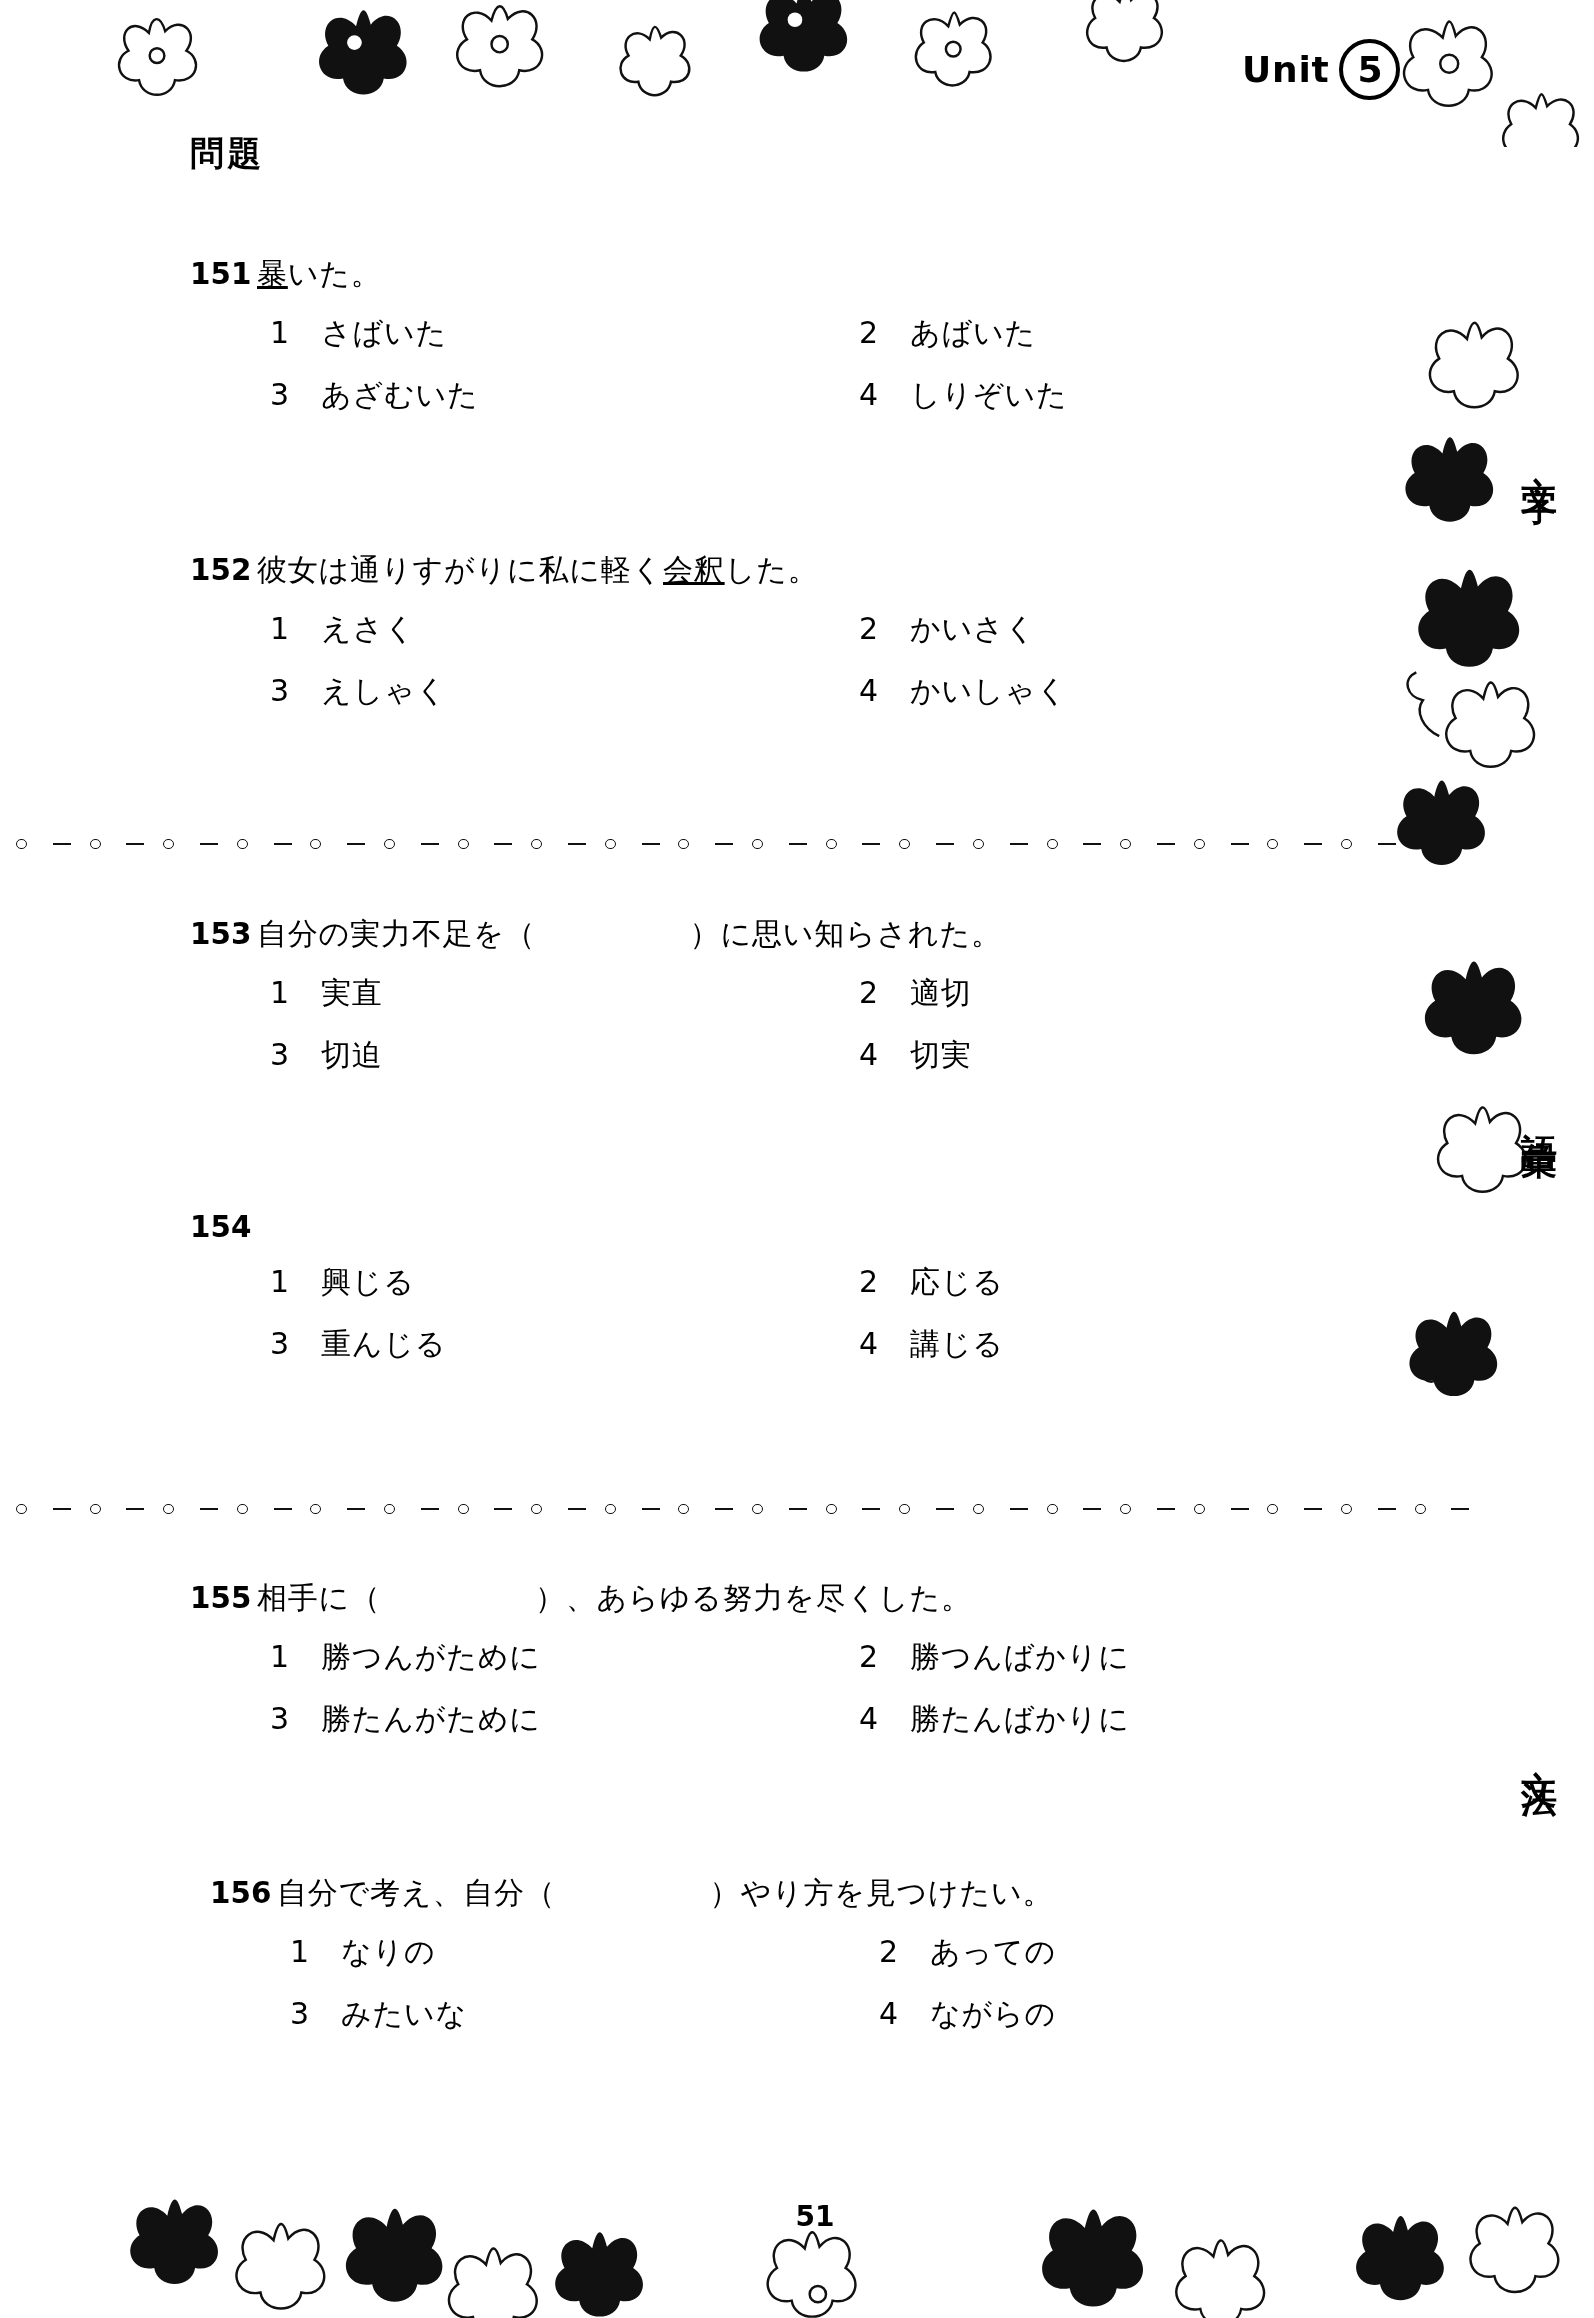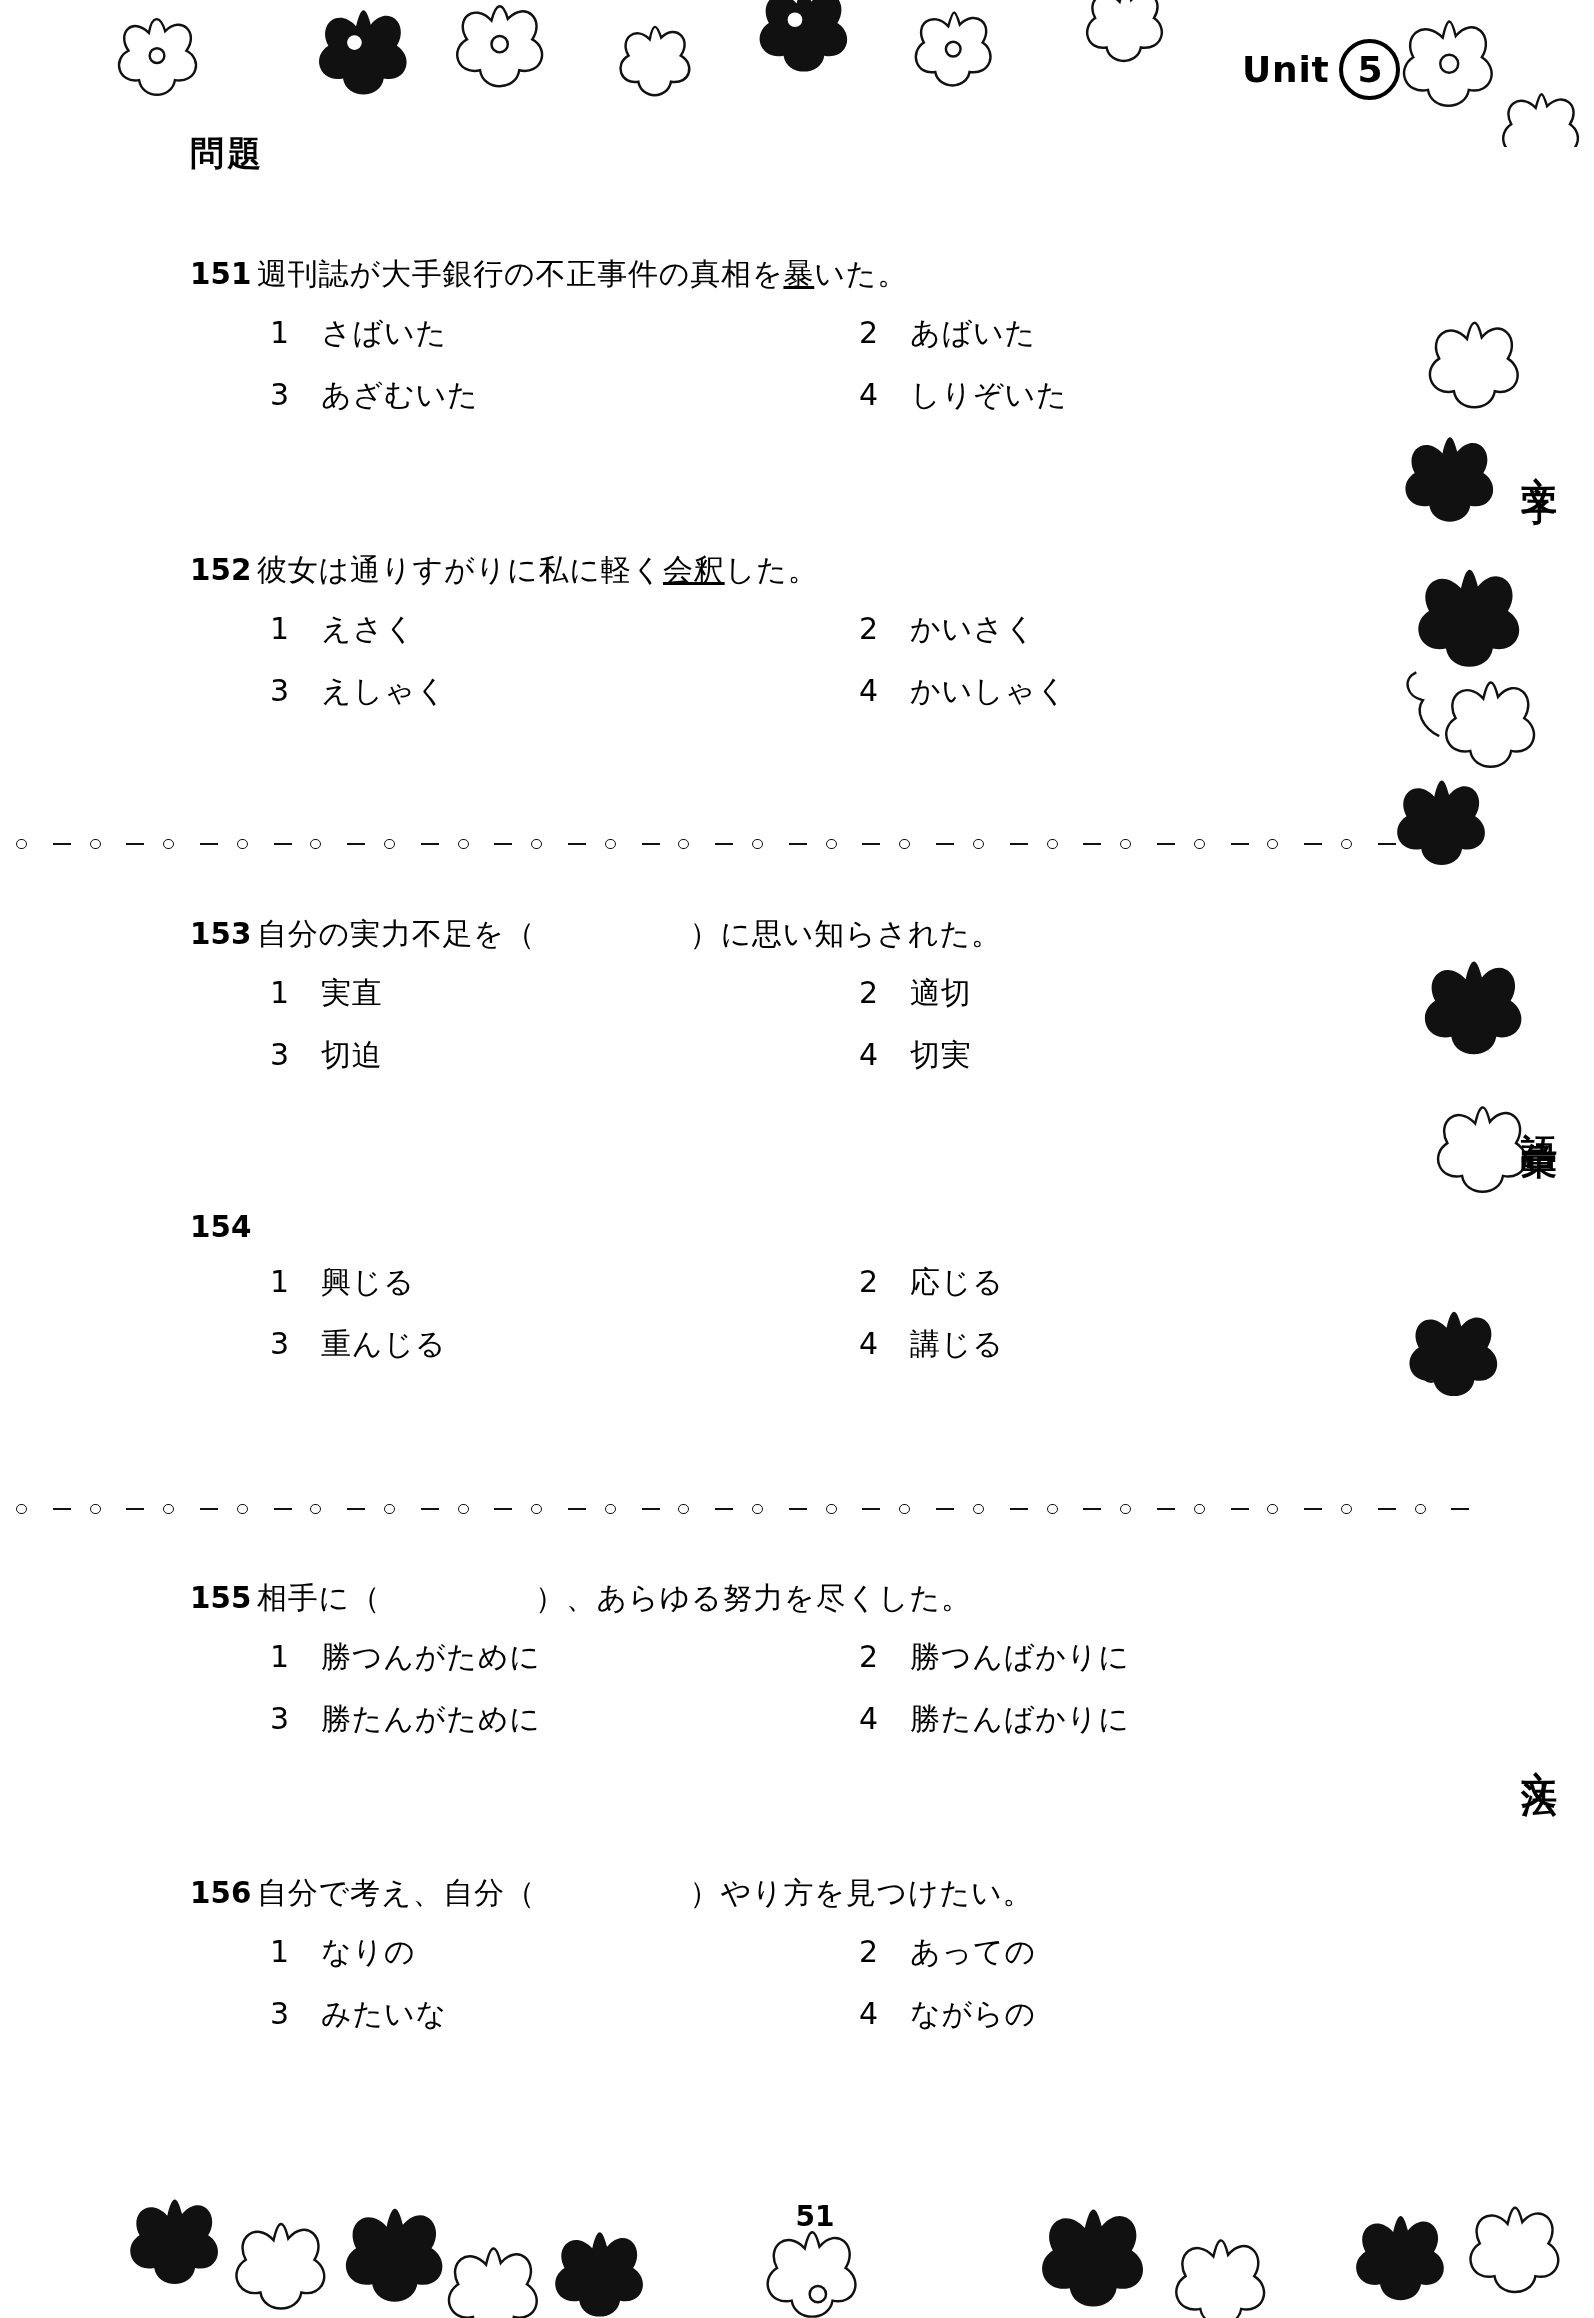--- a/index.html
+++ b/index.html
@@ -243,21 +243,21 @@
 
   <div class="mondai">問題</div>
 
   <div class="side-label" id="side-moji">文字</div>
   <div class="side-label" id="side-goi">語彙</div>
   <div class="side-label" id="side-bunpou">文法</div>
 
   <div class="q" style="top:254px;">
     <div class="q-stem">
       <span class="q-num">151</span>
-      <span class="q-text">週刊誌が大手銀行の不正事件の真相を</span><u>暴</u><span class="q-text">いた。</span>
+      <u>暴</u><span class="q-text">いた。</span>
     </div>
     <div class="q-choices">
       <div class="choice"><span class="choice-num">1</span><span>さばいた</span></div>
       <div class="choice"><span class="choice-num">2</span><span>あばいた</span></div>
       <div class="choice"><span class="choice-num">3</span><span>あざむいた</span></div>
       <div class="choice"><span class="choice-num">4</span><span>しりぞいた</span></div>
     </div>
   </div>
 
   <div class="q" style="top:550px;">
@@ -390,21 +390,21 @@
       <span class="q-text">相手に（　　　　　）、あらゆる努力を尽くした。</span>
     </div>
     <div class="q-choices">
       <div class="choice"><span class="choice-num">1</span><span>勝つんがために</span></div>
       <div class="choice"><span class="choice-num">2</span><span>勝つんばかりに</span></div>
       <div class="choice"><span class="choice-num">3</span><span>勝たんがために</span></div>
       <div class="choice"><span class="choice-num">4</span><span>勝たんばかりに</span></div>
     </div>
   </div>
 
-  <div class="q" style="top:1873px;">
+  <div class="q" style="top:1873px;margin-left:20px;">
     <div class="q-stem">
       <span class="q-num">156</span>
       <span class="q-text">自分で考え、自分（　　　　　）やり方を見つけたい。</span>
     </div>
     <div class="q-choices">
       <div class="choice"><span class="choice-num">1</span><span>なりの</span></div>
       <div class="choice"><span class="choice-num">2</span><span>あっての</span></div>
       <div class="choice"><span class="choice-num">3</span><span>みたいな</span></div>
       <div class="choice"><span class="choice-num">4</span><span>ながらの</span></div>
     </div>

